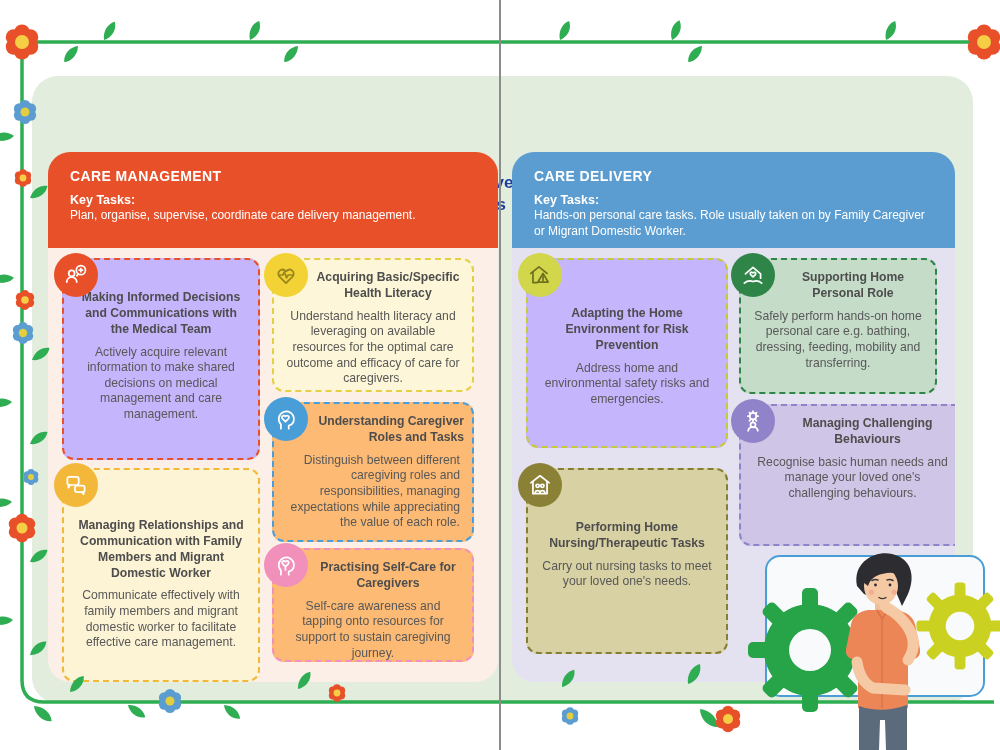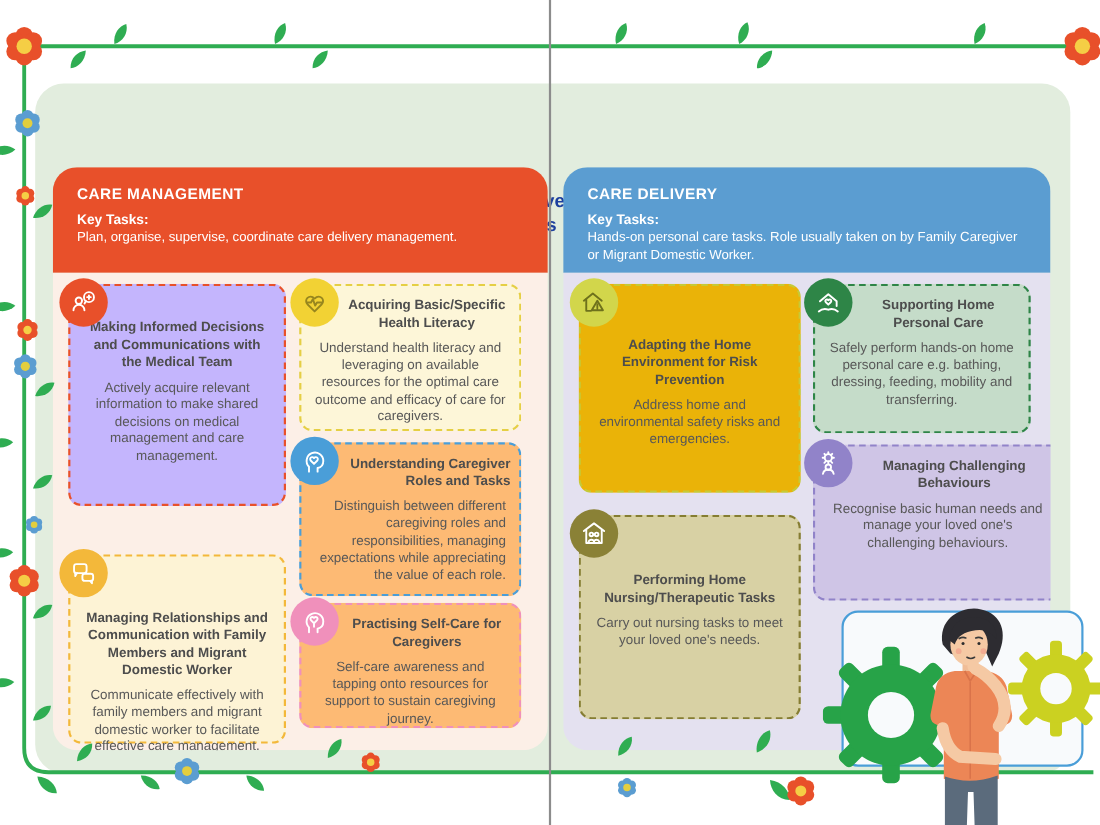--- a/index.html
+++ b/index.html
@@ -27,21 +27,21 @@
   .card-body { font-size:12.2px; color:#585858; line-height:1.28; margin:7px 12px 0 12px; }
   .below { padding-top:30px; }
   .below .card-title { margin:0 14px; }
   .beside { padding-top:10px; }
   .beside .card-title { margin:0 8px 0 38px; }
 
   
   .c-lm1 { left:14px; top:10px;  width:198px; height:202px; }
   .c-lm2 { left:224px; top:10px; width:202px; height:134px; }
   .c-lm3 { left:224px; top:154px; width:202px; height:140px; }
-  .c-lm4 { left:14px; top:220px; width:198px; height:172px; padding-top:48px;margin-top:36px; }
+  .c-lm4 { left:14px; top:220px; width:198px; height:214px; padding-top:48px; }
   .c-lm5 { left:224px; top:300px; width:202px; height:114px; }
   
   .c-cd1 { left:14px; top:10px; width:202px; height:190px; padding-top:46px; }
   .c-cd2 { left:227px; top:10px; width:198px; height:136px; }
   .c-cd3 { left:227px; top:156px; width:227px; height:142px; }
   .c-cd4 { left:14px; top:220px; width:202px; height:186px; padding-top:50px; }
 
   #divider { position:absolute; left:499px; top:0; width:2px; height:750px; z-index:6; }
   #decor { position:absolute; left:0; top:0; z-index:3; pointer-events:none; }
   #person-art { position:absolute; left:748px; top:548px; z-index:7; pointer-events:none; }
@@ -127,42 +127,42 @@
     </section>
 
     <section class="sec sec-right">
       <header class="sec-head" style="background-color: rgb(91, 157, 209);">
         <h2>CARE DELIVERY</h2>
         <div class="kt-label">Key Tasks:</div>
         <div class="kt-desc">Hands-on personal care tasks. Role usually taken on by Family Caregiver or Migrant Domestic Worker.</div>
       </header>
       <div class="sec-body" style="background-color: rgb(228, 225, 240);">
 
-        <div class="card below c-cd1" style="background-color: #eab308; border-color: rgb(198, 202, 55);">
+        <div class="card below c-cd1" style="background-color: #c4b5fd; border-color: rgb(198, 202, 55);">
           <div class="icon-circle" style="background-color: rgb(210, 214, 75); color: rgb(110, 113, 28);">
             <svg viewBox="0 0 24 24">
                 <path d="M3.5,10.5 L11,4.5 l7.5,6"></path>
                 <path d="M5.5,9.5 V19 h4"></path>
                 <path d="M14.8,10.5 l4.7,8 h-9.4 Z"></path>
                 <path d="M14.8,13.5 v2.6 M14.8,17.3 v0.1"></path>
               </svg>
           </div>
           <div class="card-title">Adapting the Home Environment for Risk Prevention</div>
           <div class="card-body">Address home and environmental safety risks and emergencies.</div>
         </div>
 
         <div class="card beside c-cd2" style="background-color: rgb(197, 220, 201); border-color: rgb(46, 133, 71);">
           <div class="icon-circle" style="background-color: rgb(46, 133, 71); color: rgb(255, 255, 255);">
             <svg viewBox="0 0 24 24">
                 <path d="M5,11 L12,5 l7,6 v4"></path>
                 <path d="M12,13.8 l-2,-2 c-1.4,-1.4 0.5,-3.4 2,-1.7 c1.5,-1.7 3.4,0.3 2,1.7 Z"></path>
                 <path d="M4,19.5 q3.5,-3 8,-1.5 M20,19.5 q-3.5,-3 -8,-1.5"></path>
               </svg>
           </div>
-          <div class="card-title">Supporting Home Personal Care</div>
+          <div class="card-title">Supporting Home Personal Role</div>
           <div class="card-body">Safely perform hands-on home personal care e.g. bathing, dressing, feeding, mobility and transferring.</div>
         </div>
 
         <div class="card beside c-cd3" style="background-color: rgb(207, 197, 230); border-color: rgb(145, 131, 201);">
           <div class="icon-circle" style="background-color: rgb(145, 131, 201); color: rgb(255, 255, 255);">
             <svg viewBox="0 0 24 24">
                 <circle cx="12" cy="7.5" r="3"></circle>
                 <path d="M12,2.8 v1.4 M12,10.8 v1.4 M7.3,7.5 h1.4 M15.3,7.5 h1.4 M8.7,4.2 l1,1 M14.3,10.8 l1,1 M15.3,4.2 l-1,1 M9.7,10.8 l-1,1"></path>
                 <circle cx="12" cy="15.5" r="2.3"></circle>
                 <path d="M7.5,21 a4.6,4.6 0 0 1 9,0"></path>

